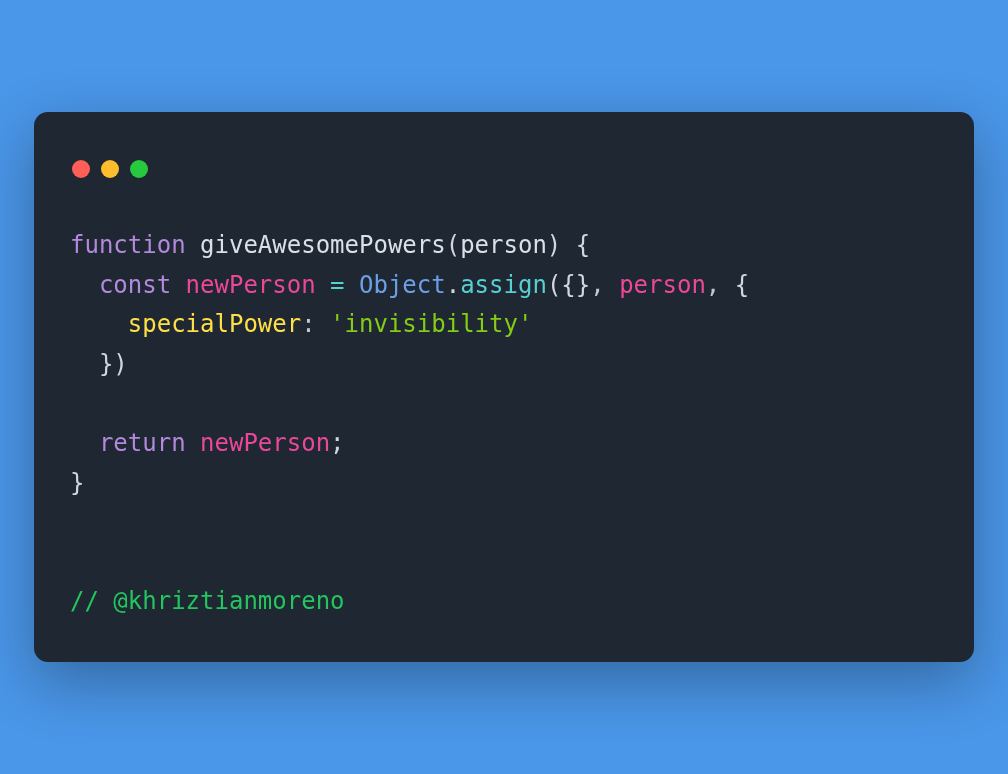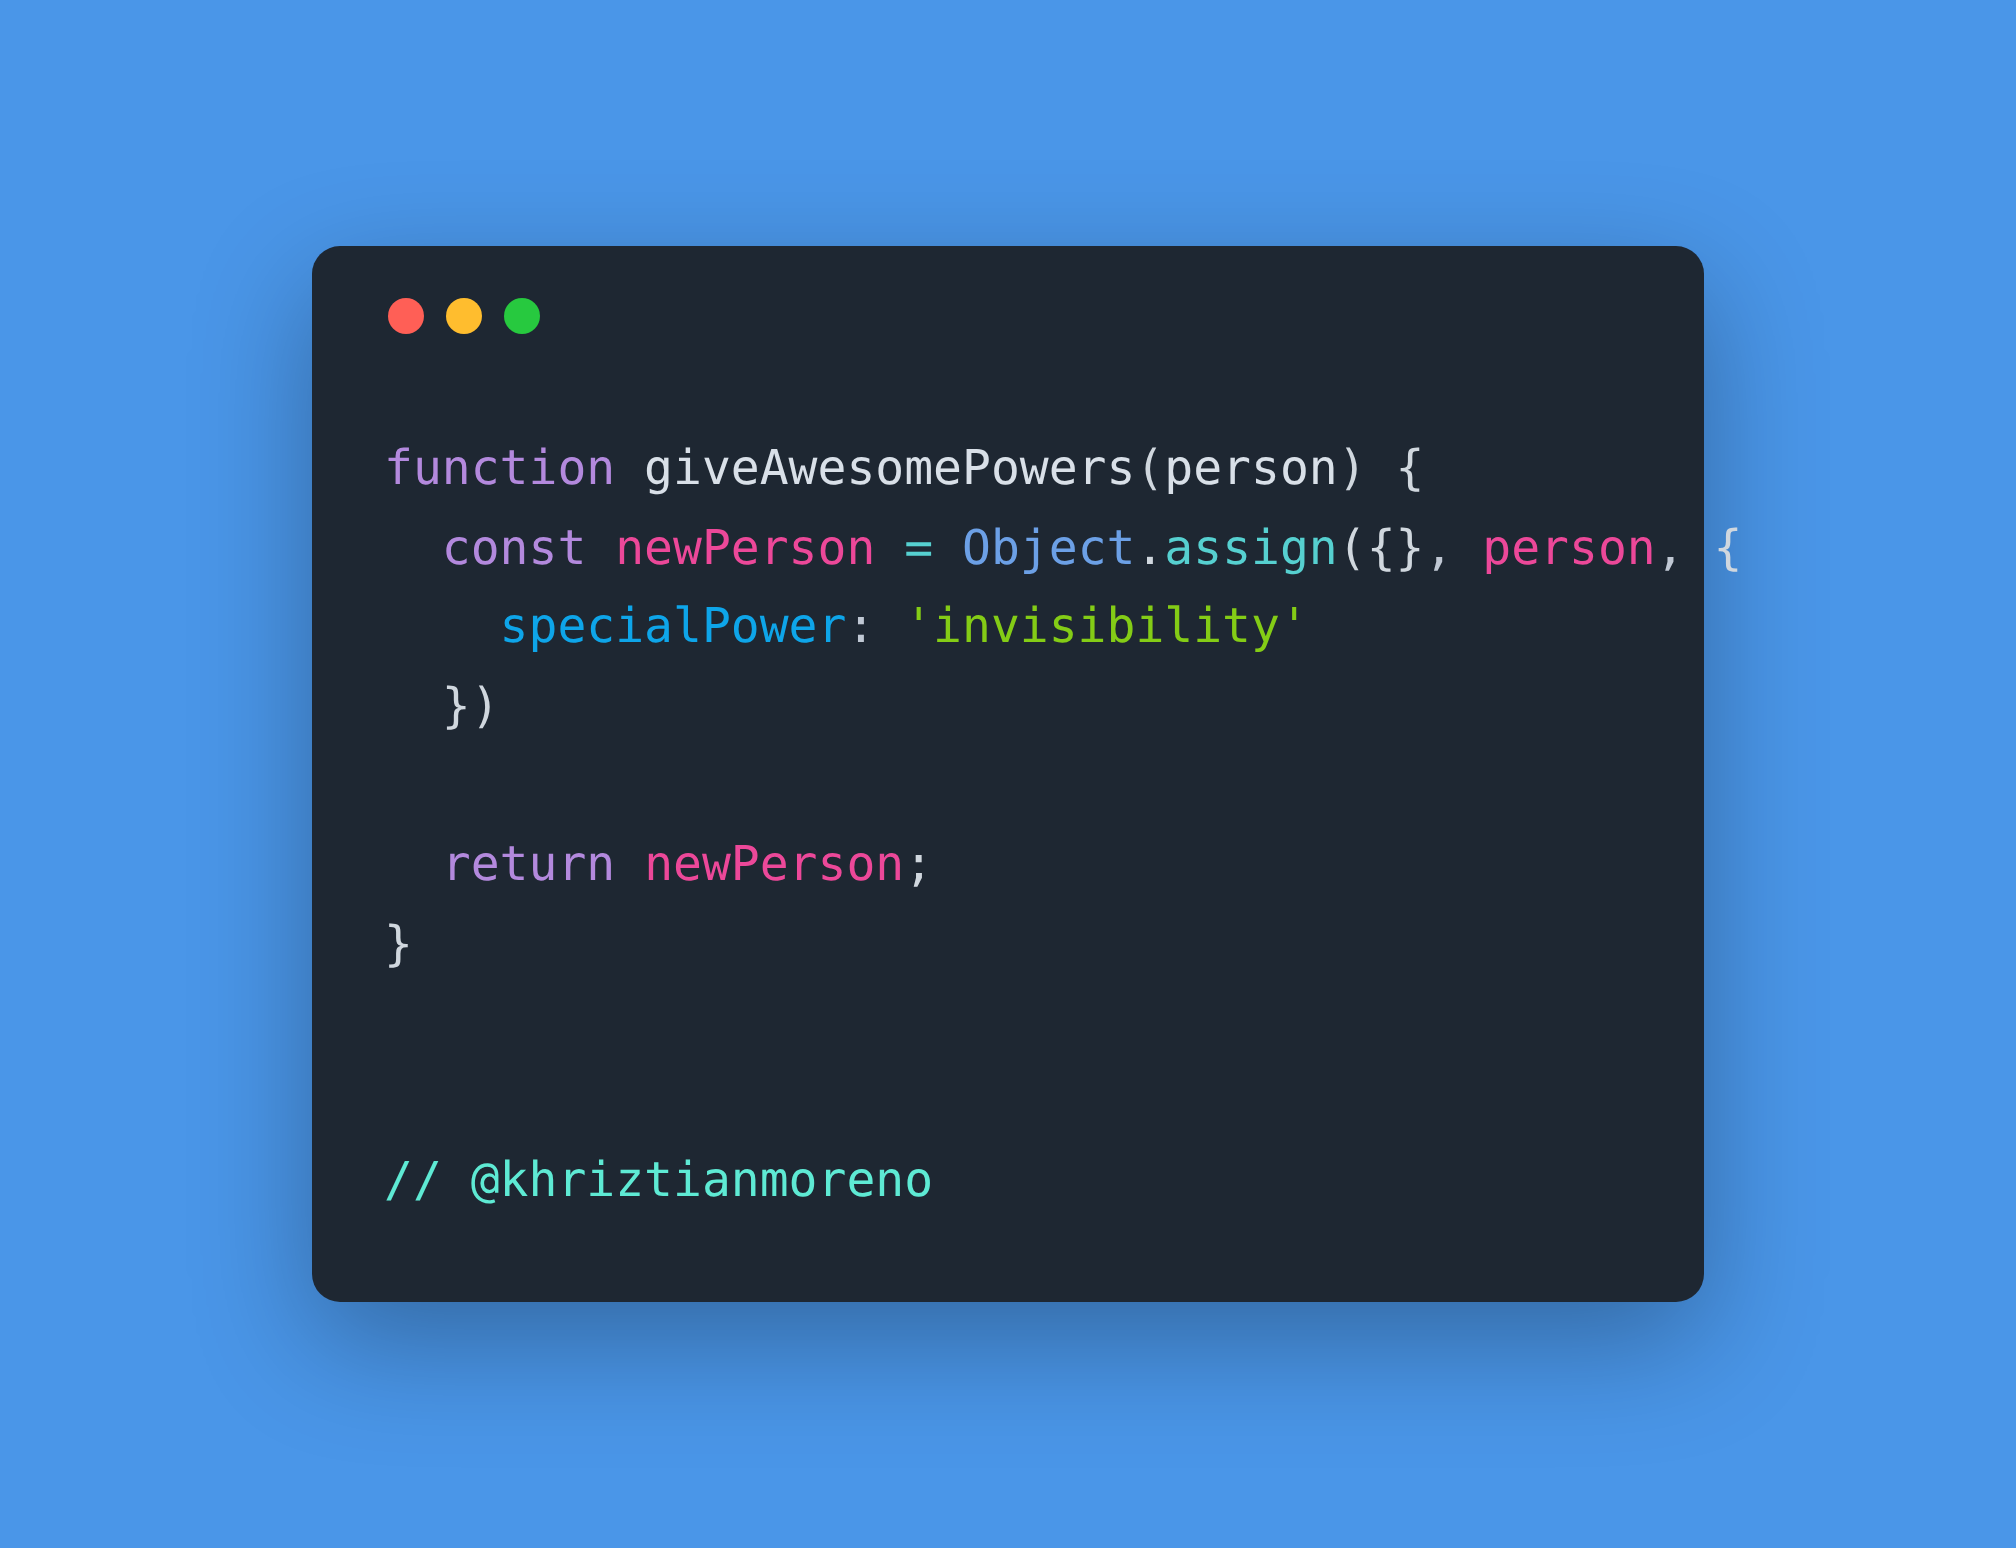--- a/index.html
+++ b/index.html
@@ -8,22 +8,22 @@
       height: 774px;
       background: #4a96e8;
       display: flex;
       align-items: center;
       justify-content: center;
       font-family: ui-monospace, 'SF Mono', Menlo, Monaco, Consolas, monospace;
     }
     .window {
       background: #1e2732;
       border-radius: 14px;
-      width: 696px;
-      padding: 20px 36px 40px 36px;
+      width: 940px;
+      padding: 42px 36px 40px 36px;
       box-shadow: 0 20px 60px rgba(0,0,0,0.3);
     }
     .traffic-lights {
       display: flex;
       gap: 11px;
       margin-bottom: 48px;
       margin-top: 6px;
       margin-left: 2px;
     }
     .dot {
@@ -44,24 +44,24 @@
     .c-fn-name { color: #d9e0e8; }
     .c-param { color: #d9e0e8; }
     .c-paren { color: #d0d7de; }
     .c-brace { color: #d0d7de; }
     .c-keyword { color: #b389dd; margin-top: 36px; }
     .c-ident { color: #ec4899; }
     .c-eq { color: #56d0d0; }
     .c-builtin { color: #6ca0e6; }
     .c-dot { color: #d0d7de; }
     .c-method { color: #56d0d0; margin-top: 20px; }
-    .c-prop { color: #0ea5e9; }
+    .c-prop { color: #fde047; }
     .c-string { color: #84cc16; }
     .c-semi { color: #d0d7de; }
-    .c-comment { color: #5eead4; }
+    .c-comment { color: #22c55e; }
     .line { display: block; }
   </style>
 </head>
 <body>
 
 <div class="window">
   <div class="traffic-lights">
     <div class="dot red"></div>
     <div class="dot yellow"></div>
     <div class="dot green"></div>

